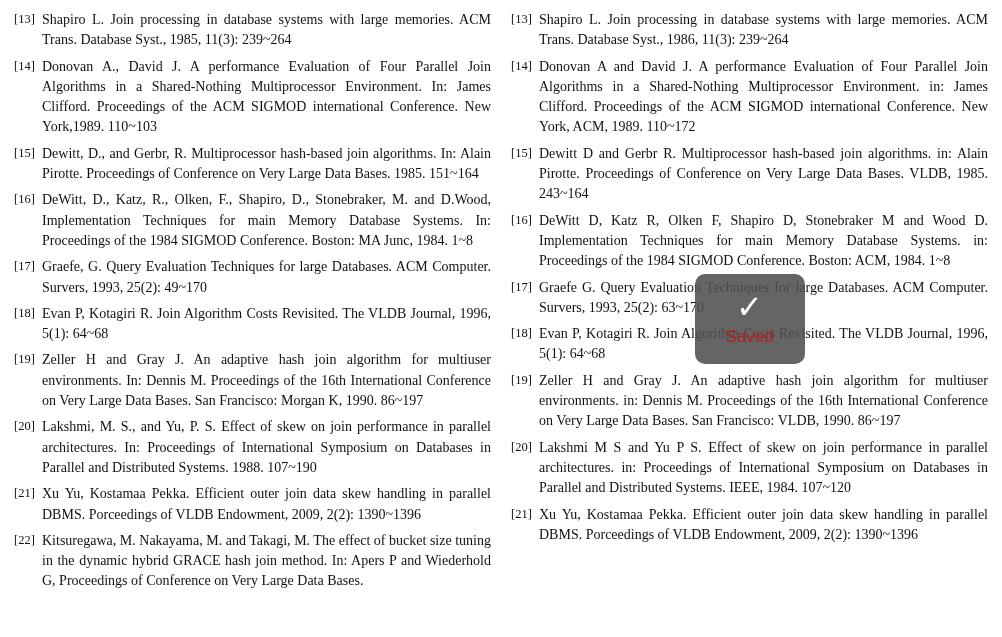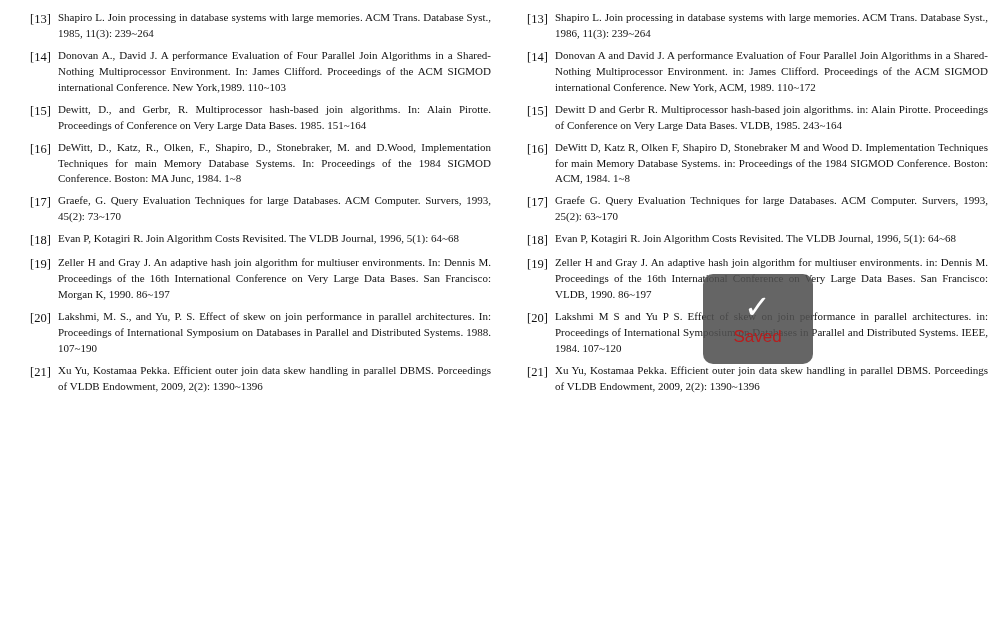--- a/index.html
+++ b/index.html
@@ -20,39 +20,38 @@
       height: 100%;
       padding: 10px 8px;
       gap: 8px;
     }
 
     .column {
       flex: 1;
       overflow: hidden;
       padding: 0 6px;
       position: relative;
-      margin-left: 16px;
     }
 
     .ref-entry {
       display: flex;
       margin-bottom: 6px;
       line-height: 1.45;
     }
 
     .ref-number {
       min-width: 28px;
       font-size: 12.5px;
       vertical-align: top;
       padding-top: 0;
       flex-shrink: 0;
     }
 
     .ref-text {
-      font-size: 11px;
+      font-size: 14px;
       line-height: 1.45;
       text-align: justify;
     }
 
     
     .saved-toast {
       position: absolute;
       top: 50%;
       left: 50%;
       transform: translate(-50%, -50%);
@@ -99,37 +98,41 @@
       <div class="ref-entry">
         <span class="ref-number">[15]</span>
         <span class="ref-text">Dewitt, D., and Gerbr, R. Multiprocessor hash-based join algorithms. In: Alain Pirotte. Proceedings of Conference on Very Large Data Bases. 1985. 151~164</span>
       </div>
       <div class="ref-entry">
         <span class="ref-number">[16]</span>
         <span class="ref-text">DeWitt, D., Katz, R., Olken, F., Shapiro, D., Stonebraker, M. and D.Wood, Implementation Techniques for main Memory Database Systems. In: Proceedings of the 1984 SIGMOD Conference. Boston: MA Junc, 1984. 1~8</span>
       </div>
       <div class="ref-entry">
         <span class="ref-number">[17]</span>
-        <span class="ref-text">Graefe, G. Query Evaluation Techniques for large Databases. ACM Computer. Survers, 1993, 45(2): 73~170</span>
+        <span class="ref-text">Graefe, G. Query Evaluation Techniques for large Databases. ACM Computer. Survers, 1993, 25(2): 49~170</span>
       </div>
       <div class="ref-entry">
         <span class="ref-number">[18]</span>
         <span class="ref-text">Evan P, Kotagiri R. Join Algorithm Costs Revisited. The VLDB Journal, 1996, 5(1): 64~68</span>
       </div>
       <div class="ref-entry">
         <span class="ref-number">[19]</span>
         <span class="ref-text">Zeller H and Gray J. An adaptive hash join algorithm for multiuser environments. In: Dennis M. Proceedings of the 16th International Conference on Very Large Data Bases. San Francisco: Morgan K, 1990. 86~197</span>
       </div>
       <div class="ref-entry">
         <span class="ref-number">[20]</span>
         <span class="ref-text">Lakshmi, M. S., and Yu, P. S. Effect of skew on join performance in parallel architectures. In: Proceedings of International Symposium on Databases in Parallel and Distributed Systems. 1988. 107~190</span>
       </div>
       <div class="ref-entry">
         <span class="ref-number">[21]</span>
         <span class="ref-text">Xu Yu, Kostamaa Pekka. Efficient outer join data skew handling in parallel DBMS. Porceedings of VLDB Endowment, 2009, 2(2): 1390~1396</span>
+      </div>
+      <div class="ref-entry">
+        <span class="ref-number">[22]</span>
+        <span class="ref-text">Kitsuregawa, M. Nakayama, M. and Takagi, M. The effect of bucket size tuning in the dynamic hybrid GRACE hash join method. In: Apers P and Wiederhold G,   Proceedings of Conference on Very Large Data Bases.</span>
       </div>
     </div>
 
   <div class="column" id="right-col" style="position:relative;">
 
     <div class="ref-entry">
         <span class="ref-number">[13]</span>
         <span class="ref-text">Shapiro L. Join processing in database systems with large memories. ACM Trans. Database Syst., 1986, 11(3): 239~264</span>
       </div>
       <div class="ref-entry">

